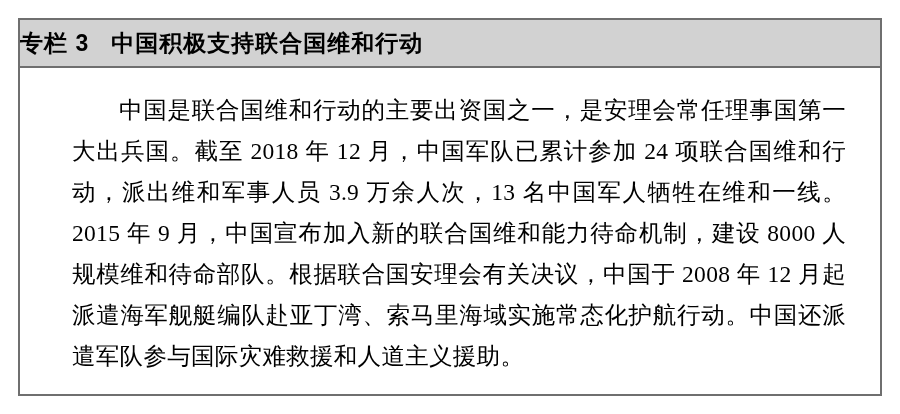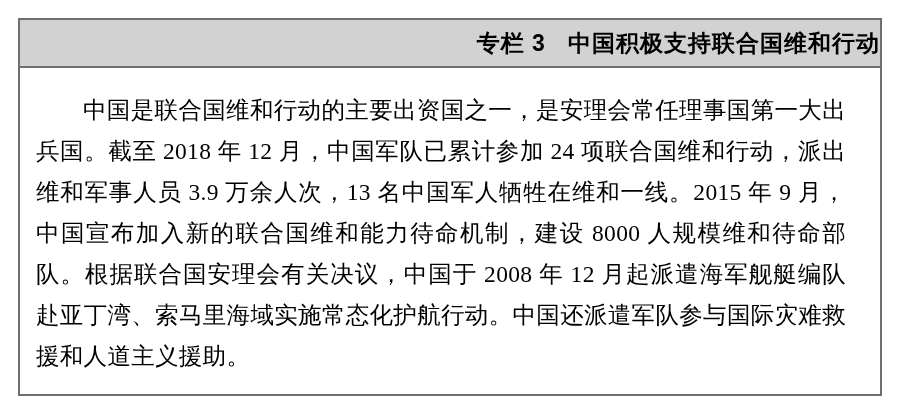--- a/index.html
+++ b/index.html
@@ -30,32 +30,32 @@
     border: 2px solid #6f6f6f;
     background: #ffffff;
   }
   .box-header {
     height: 48px;
     box-sizing: border-box;
     background: #d2d2d2;
     border-bottom: 2px solid #6f6f6f;
     display: flex;
     align-items: center;
-    justify-content: flex-end;
+    justify-content: flex-start;
   }
   .header-title {
     font-family: "Liberation Sans", "DejaVu Sans", sans-serif;
     font-weight: bold;
     font-size: 23px;
     letter-spacing: 1px;
     color: #000000;
     white-space: pre;
   }
   .box-body {
-    padding: 22px 34px 10px 16px;
+    padding: 22px 34px 10px 52px;
   }
   .body-text {
     font-family: "Liberation Serif", "DejaVu Serif", serif;
     font-size: 23.5px;
     line-height: 41px;
     color: #000000;
     text-align: justify;
     text-justify: inter-ideograph;
     text-indent: 2em;
     margin: 0;

